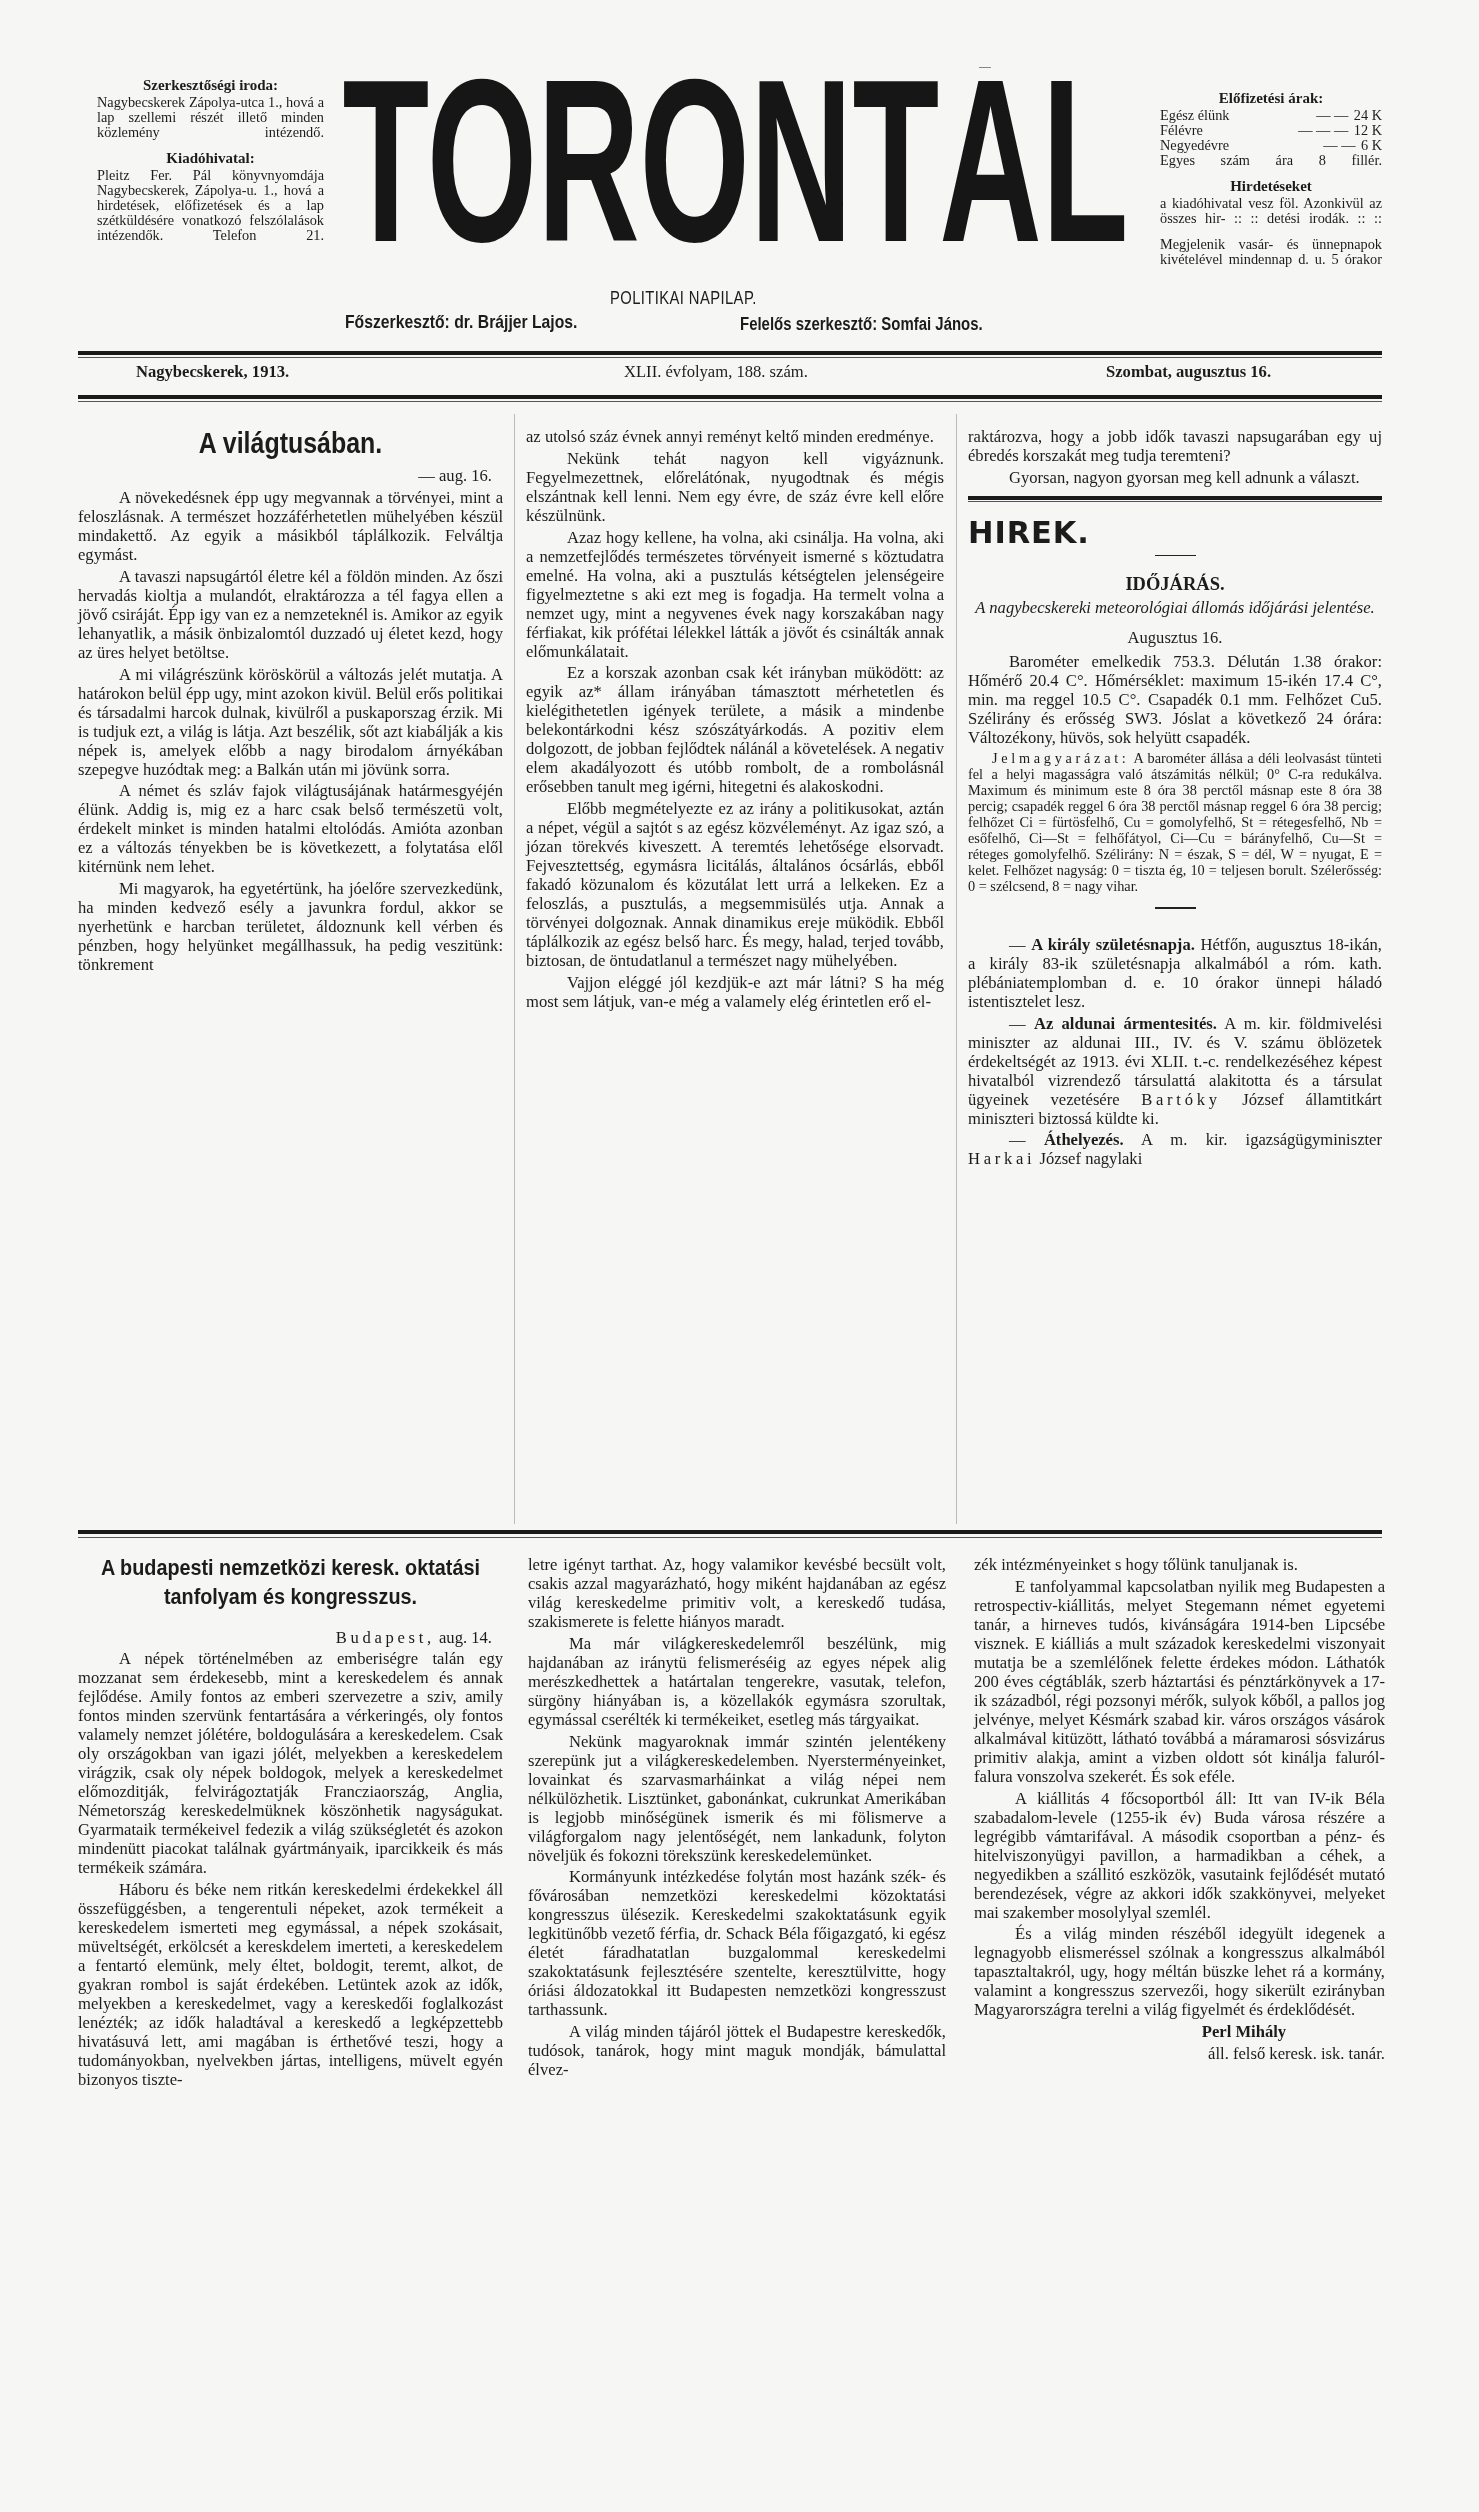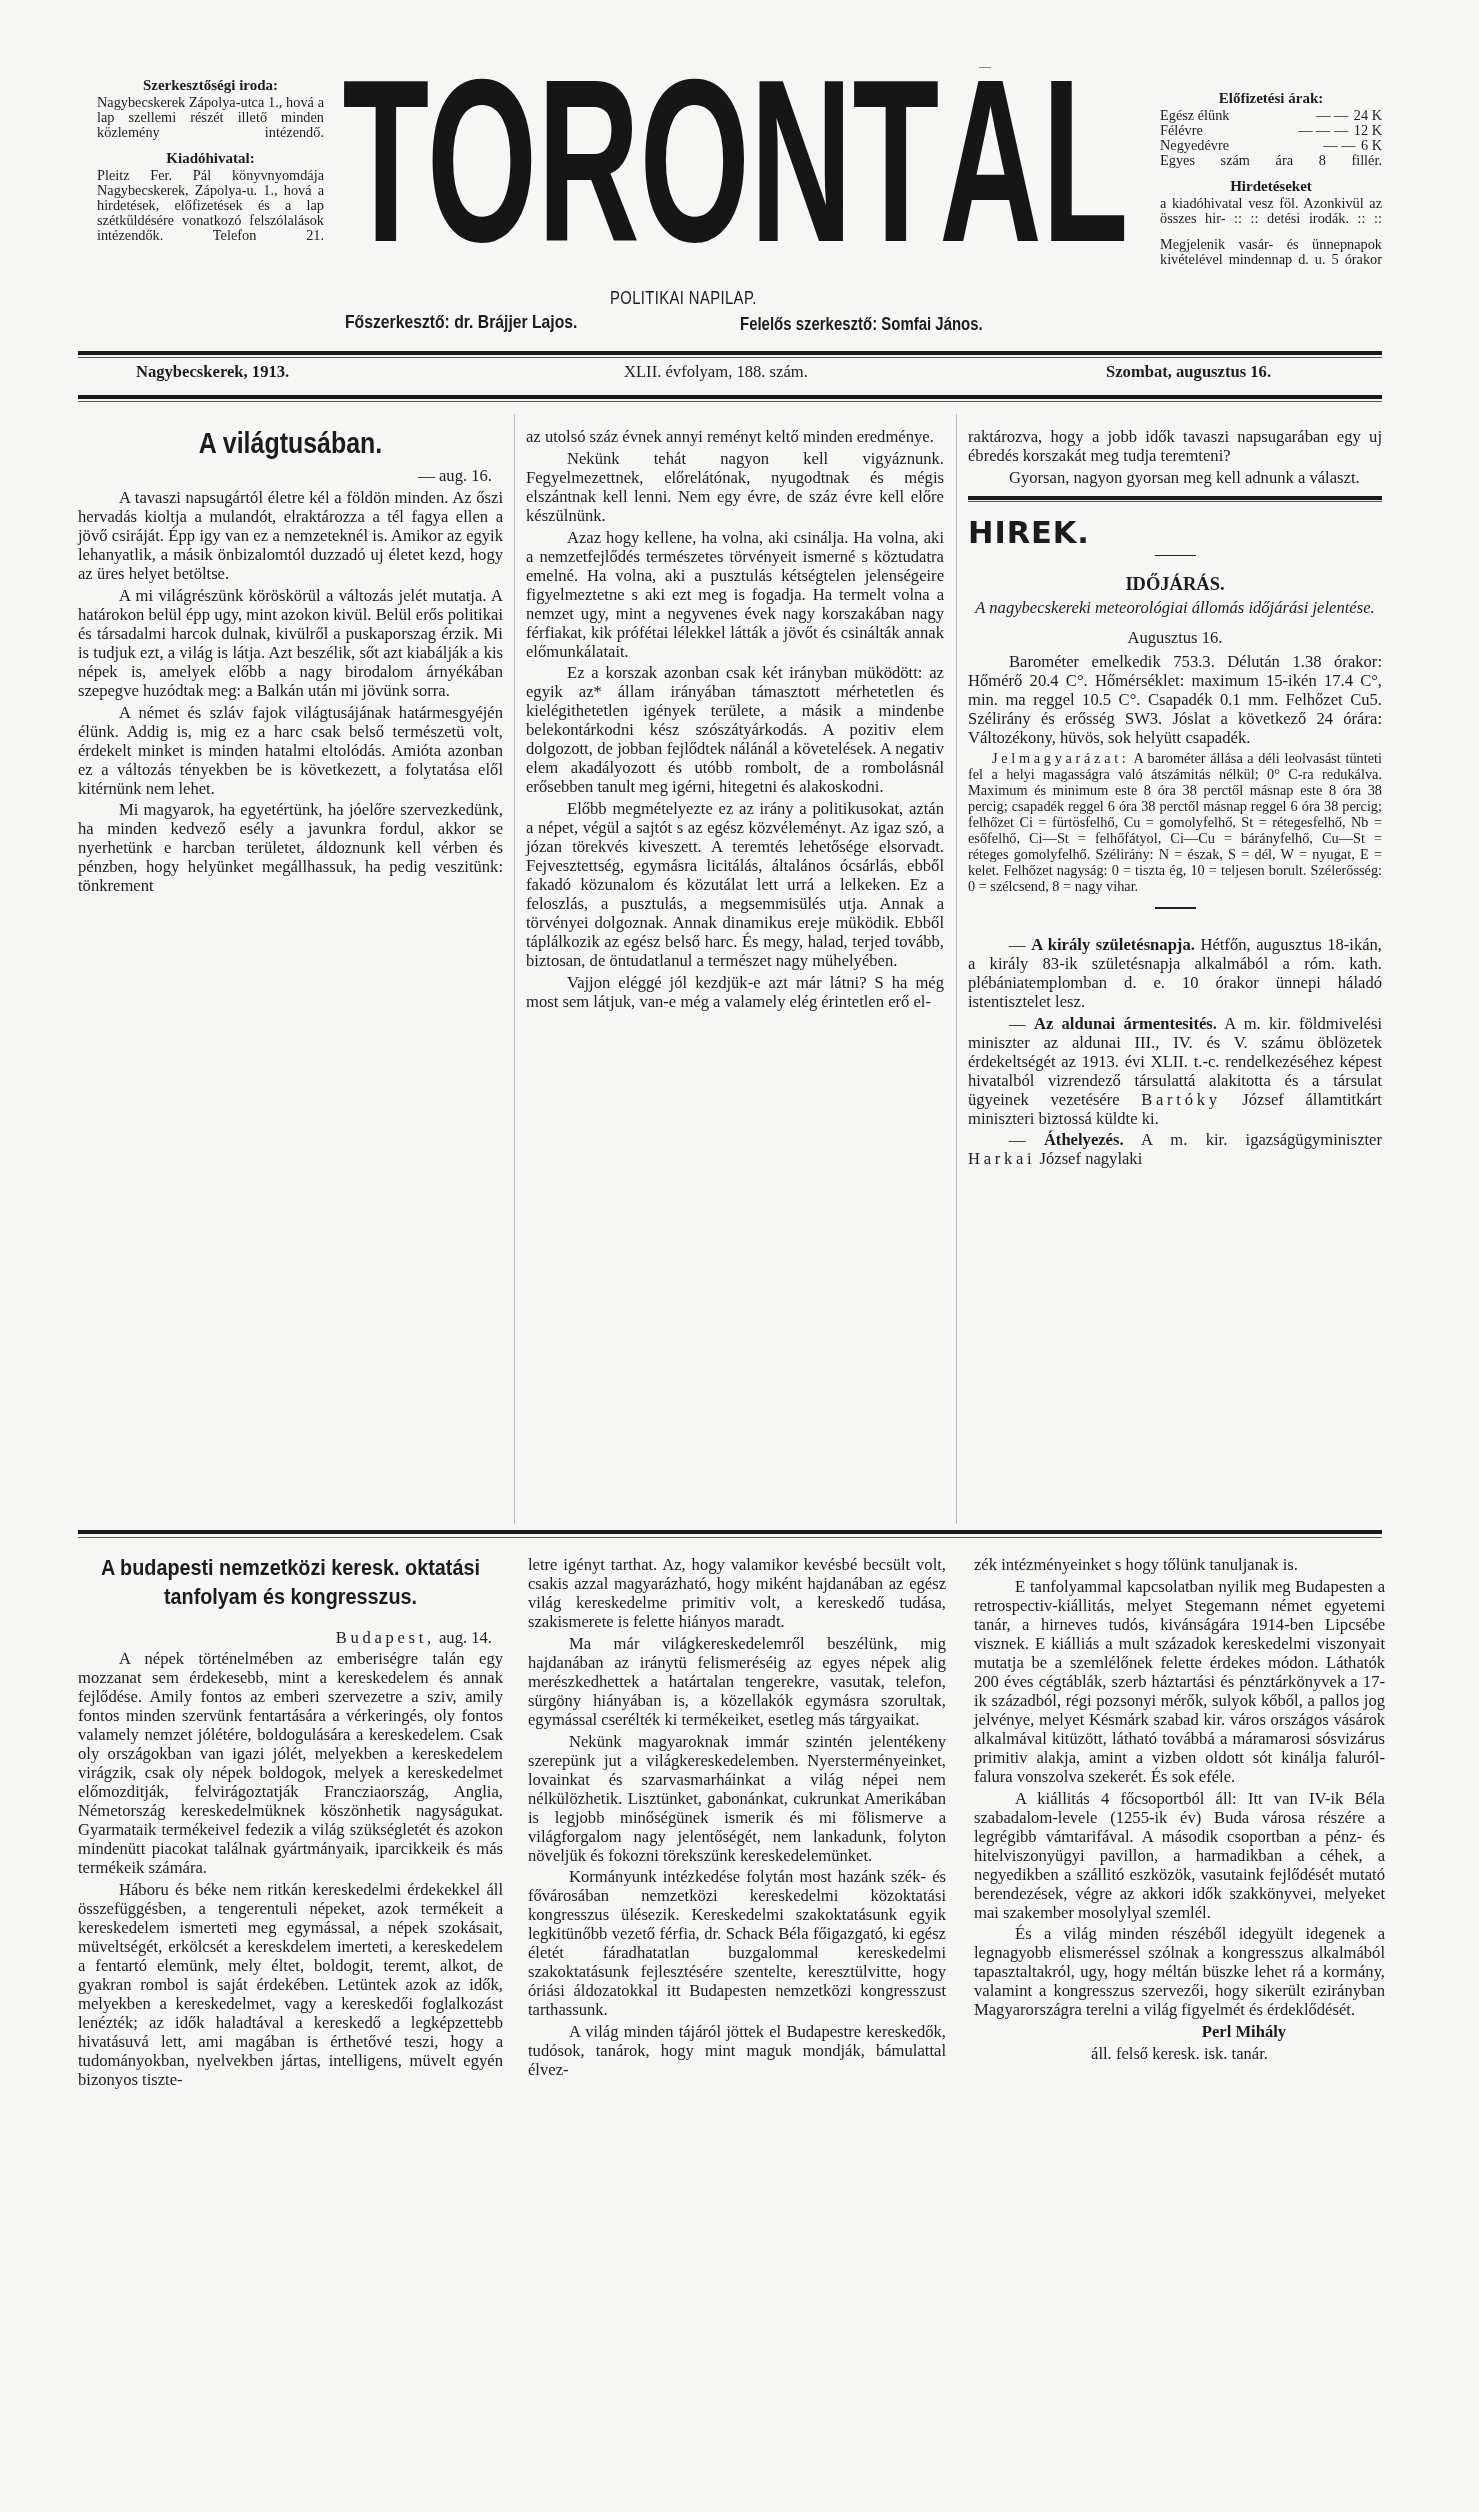--- a/index.html
+++ b/index.html
@@ -40,21 +40,21 @@
   .art1-date { text-align: right; text-indent: 0 !important; margin-bottom: 3.7px; padding-right: 11px; }
   .hirek { font-family: "DejaVu Sans", sans-serif; font-weight: bold; font-size: 30.5px; text-align: left; letter-spacing: 0.9px; margin: 20.3px 0 13px 0; }
   .short-rule { width: 41px; height: 1.8px; background: #222; margin: 0 auto 18.5px auto; }
   .idojaras { text-align: center; font-weight: bold; font-size: 18.5px; margin-bottom: 3.7px; }
   .ital-center { text-align: center; font-style: italic; font-size: 16.6px; text-indent: 0 !important; }
   .center { text-align: center; text-indent: 0 !important; }
   .legend { font-size: 14.3px; line-height: 16px; text-indent: 24px !important; }
   .spaced { letter-spacing: 3.7px; }
   .art2-title { font-size: 22px; line-height: 29px; margin-bottom: 16.6px; transform: scaleX(0.9); }
   .byline-name { text-align: center; font-weight: bold; text-indent: 0 !important; padding-left: 129px; }
-  .byline-role { text-align: center; text-indent: 0 !important; }
+  .byline-role { text-align: right; text-indent: 0 !important; }
 </style>
 </head>
 <body>
 
 <div class="page">
 
   <div class="mast-left">
     <h4>Szerkesztőségi iroda:</h4>
     <p>Nagybecskerek Zápolya-utca 1., hová a lap szellemi részét illető minden közlemény intézendő.</p>
     <h4>Kiadóhivatal:</h4>
@@ -99,20 +99,21 @@
   <div class="rule thin" style="left:78px; top:357px; width:1304px;"></div>
   <div class="dateline dl-left">Nagybecskerek, 1913.</div>
   <div class="dateline dl-center">XLII. évfolyam, 188. szám.</div>
   <div class="dateline dl-right">Szombat, augusztus 16.</div>
   <div class="rule" style="left:78px; top:395px; width:1304px;"></div>
   <div class="rule thin" style="left:78px; top:401px; width:1304px;"></div>
 
   <div class="col" style="left:78px; top:414px; width:425px;">
     <div class="head-sans art1-title">A világtusában.</div>
     <p class="art1-date">— aug. 16.</p>
+    <p>A növekedésnek épp ugy megvannak a törvényei, mint a feloszlásnak. A természet hozzáférhetetlen mühelyében készül mindakettő. Az egyik a másikból táplálkozik. Felváltja egymást.</p>
     <p>A tavaszi napsugártól életre kél a földön minden. Az őszi hervadás kioltja a mulandót, elraktározza a tél fagya ellen a jövő csiráját. Épp igy van ez a nemzeteknél is. Amikor az egyik lehanyatlik, a másik önbizalomtól duzzadó uj életet kezd, hogy az üres helyet betöltse.</p>
     <p>A mi világrészünk köröskörül a változás jelét mutatja. A határokon belül épp ugy, mint azokon kivül. Belül erős politikai és társadalmi harcok dulnak, kivülről a puskaporszag érzik. Mi is tudjuk ezt, a világ is látja. Azt beszélik, sőt azt kiabálják a kis népek is, amelyek előbb a nagy birodalom árnyékában szepegve huzódtak meg: a Balkán után mi jövünk sorra.</p>
     <p>A német és szláv fajok világtusájának határmesgyéjén élünk. Addig is, mig ez a harc csak belső természetü volt, érdekelt minket is minden hatalmi eltolódás. Amióta azonban ez a változás tényekben be is következett, a folytatása elől kitérnünk nem lehet.</p>
     <p>Mi magyarok, ha egyetértünk, ha jóelőre szervezkedünk, ha minden kedvező esély a javunkra fordul, akkor se nyerhetünk e harcban területet, áldoznunk kell vérben és pénzben, hogy helyünket megállhassuk, ha pedig veszitünk: tönkrement</p>
   </div>
 
   <div class="col" style="left:526px; top:427px; width:418px;">
     <p class="noindent">az utolsó száz évnek annyi reményt keltő minden eredménye.</p>
     <p>Nekünk tehát nagyon kell vigyáznunk. Fegyelmezettnek, előrelátónak, nyugodtnak és mégis elszántnak kell lenni. Nem egy évre, de száz évre kell előre készülnünk.</p>
     <p>Azaz hogy kellene, ha volna, aki csinálja. Ha volna, aki a nemzetfejlődés természetes törvényeit ismerné s köztudatra emelné. Ha volna, aki a pusztulás kétségtelen jelenségeire figyelmeztetne s aki ezt meg is fogadja. Ha termelt volna a nemzet ugy, mint a negyvenes évek nagy korszakában nagy férfiakat, kik prófétai lélekkel látták a jövőt és csinálták annak előmunkálatait.</p>

